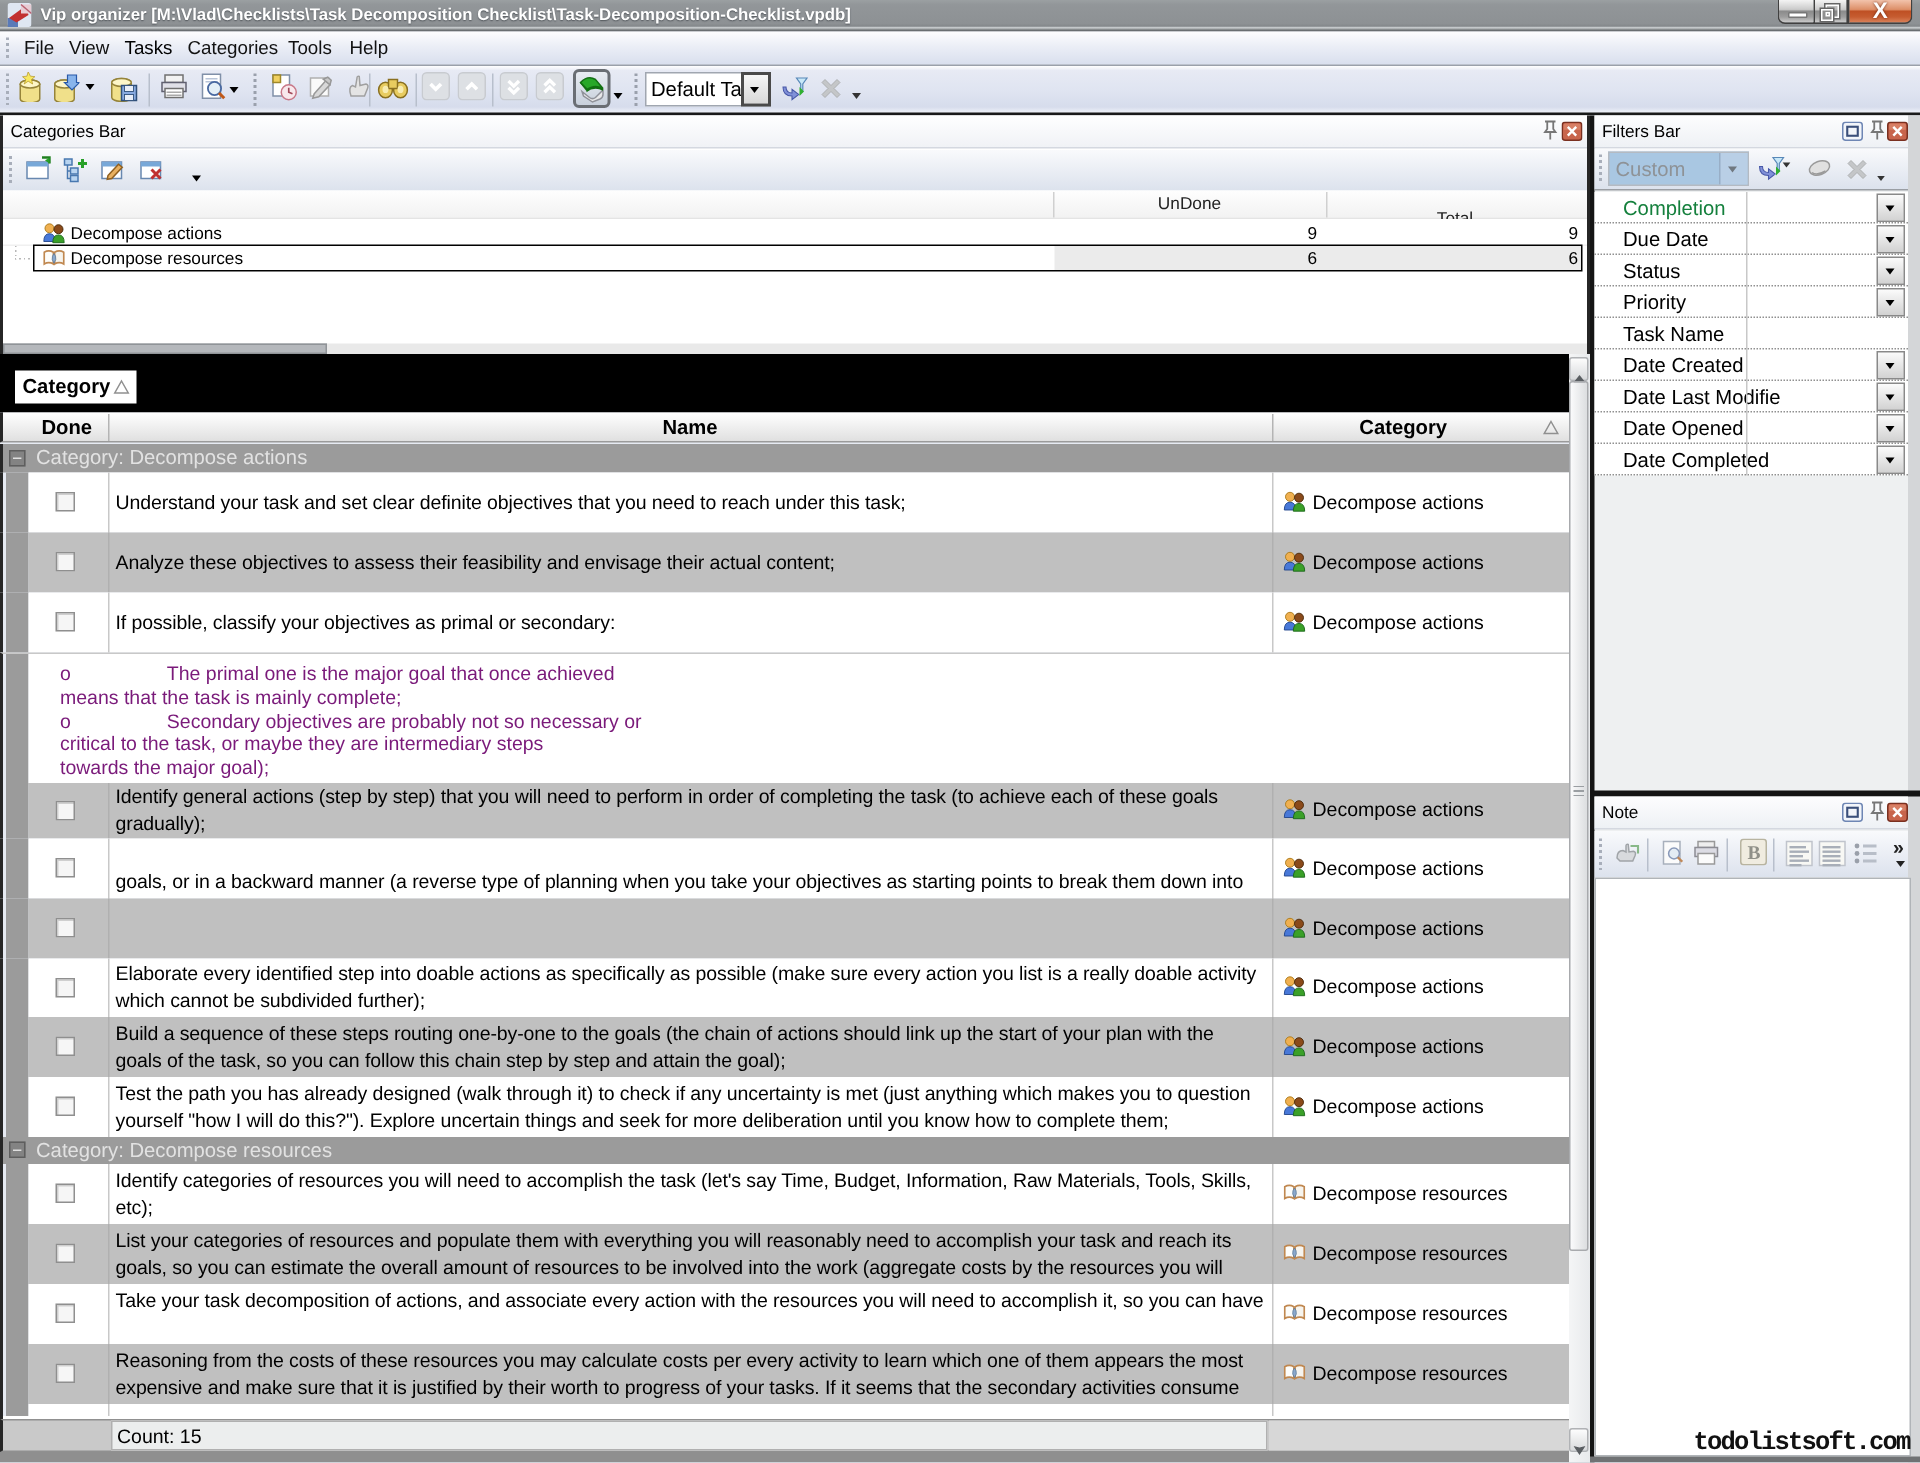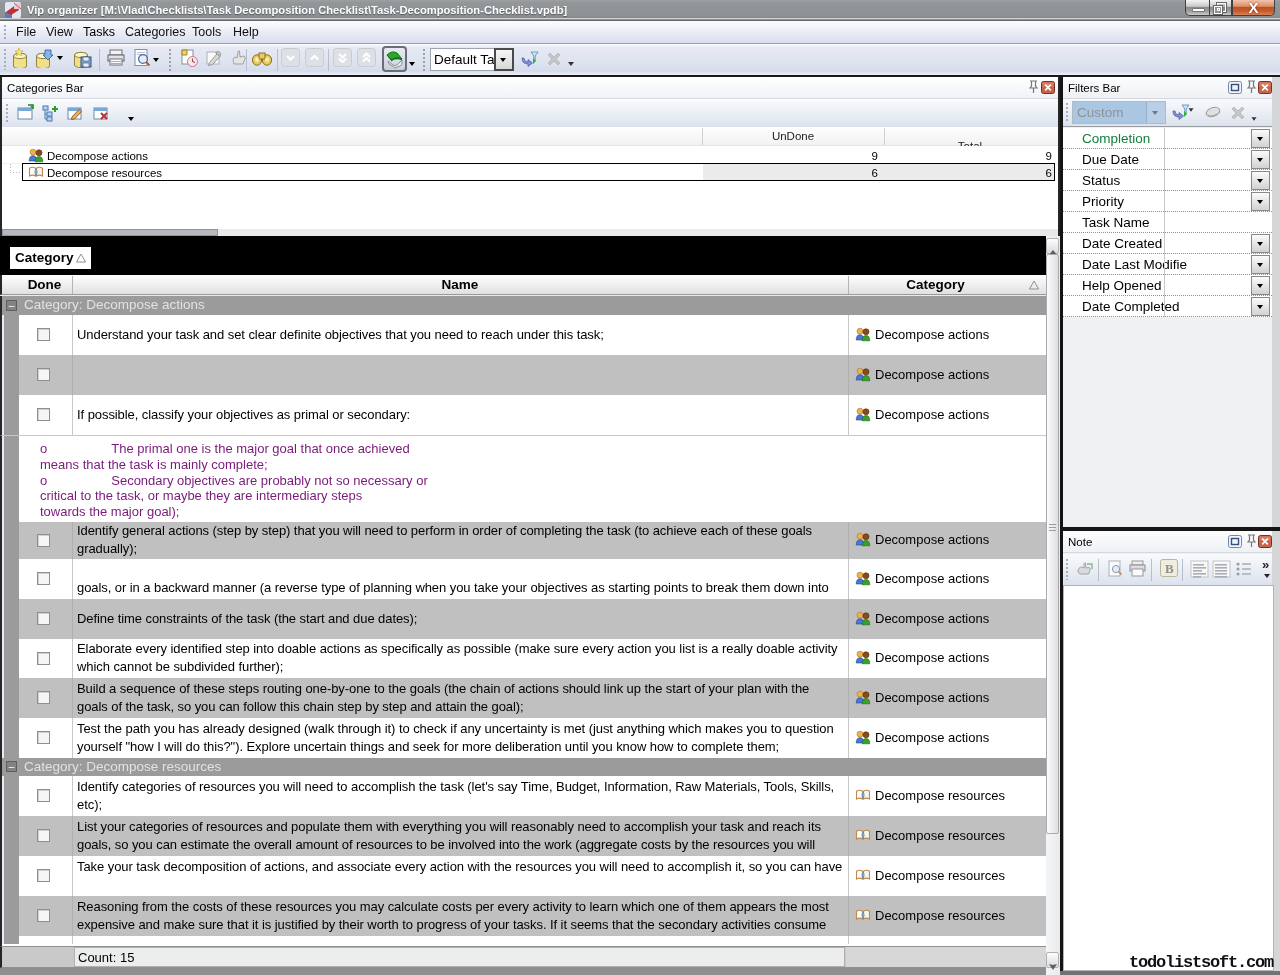--- a/index.html
+++ b/index.html
@@ -257,20 +257,23 @@
           <circle cx="11" cy="5.8" r="3" fill="#8a4a1a" stroke="#4a2808" stroke-width="0.6"></circle>
           <path d="M7.2 14.8 Q7.2 9.6 11 9.6 Q14.8 9.6 14.8 14.8 Z" fill="#3aa028" stroke="#1a661a" stroke-width="0.6"></path>
         </svg></span>Decompose actions</div>
   </div>
 <div class="abs" style="left:0;top:355px;width:1046px;height:40px;border-left:2px solid #262626">
     <div class="abs" style="left:2px;top:0;width:15px;height:40px;background:#9b9b9b"></div>
     <div class="abs" style="left:17px;top:0;width:1029px;height:40px;background:#c0c0c0"></div>
     <div class="abs" style="left:70px;top:0;width:1px;height:40px;background:#b0b0b0"></div>
     <div class="abs" style="left:846px;top:0;width:1px;height:40px;background:#b0b0b0"></div>
     <div class="abs cb" style="left:35px;top:13px"></div>
+    <div class="abs" style="left:72px;top:0;width:773px;height:40px;overflow:hidden;font-size:13px;letter-spacing:-0.07px">
+      <div class="abs" style="left:3px;top:12px;white-space:nowrap">Analyze these objectives to assess their feasibility and envisage their actual content;</div>
+    </div>
     <div class="abs" style="left:853px;top:11px;font-size:13px;white-space:nowrap"><span style="vertical-align:-3px;margin-right:4px"><svg width="16" height="16" viewBox="0 0 16 16">
           <circle cx="5" cy="5.2" r="3" fill="#f0b050" stroke="#a87818" stroke-width="0.6"></circle>
           <path d="M1.2 14 Q1.2 8.8 5 8.8 Q8.8 8.8 8.8 14 Z" fill="#4878d8" stroke="#20448a" stroke-width="0.6"></path>
           <circle cx="11" cy="5.8" r="3" fill="#8a4a1a" stroke="#4a2808" stroke-width="0.6"></circle>
           <path d="M7.2 14.8 Q7.2 9.6 11 9.6 Q14.8 9.6 14.8 14.8 Z" fill="#3aa028" stroke="#1a661a" stroke-width="0.6"></path>
         </svg></span>Decompose actions</div>
   </div>
 <div class="abs" style="left:0;top:395px;width:1046px;height:40px;border-left:2px solid #262626">
     <div class="abs" style="left:2px;top:0;width:15px;height:40px;background:#9b9b9b"></div>
     <div class="abs" style="left:17px;top:0;width:1029px;height:40px;background:#ffffff"></div>
@@ -330,23 +333,20 @@
           <circle cx="11" cy="5.8" r="3" fill="#8a4a1a" stroke="#4a2808" stroke-width="0.6"></circle>
           <path d="M7.2 14.8 Q7.2 9.6 11 9.6 Q14.8 9.6 14.8 14.8 Z" fill="#3aa028" stroke="#1a661a" stroke-width="0.6"></path>
         </svg></span>Decompose actions</div>
   </div>
 <div class="abs" style="left:0;top:599px;width:1046px;height:40px;border-left:2px solid #262626">
     <div class="abs" style="left:2px;top:0;width:15px;height:40px;background:#9b9b9b"></div>
     <div class="abs" style="left:17px;top:0;width:1029px;height:40px;background:#c0c0c0"></div>
     <div class="abs" style="left:70px;top:0;width:1px;height:40px;background:#b0b0b0"></div>
     <div class="abs" style="left:846px;top:0;width:1px;height:40px;background:#b0b0b0"></div>
     <div class="abs cb" style="left:35px;top:13px"></div>
-    <div class="abs" style="left:72px;top:0;width:773px;height:40px;overflow:hidden;font-size:13px;letter-spacing:-0.07px">
-      <div class="abs" style="left:3px;top:12px;white-space:nowrap">Define time constraints of the task (the start and due dates);</div>
-    </div>
     <div class="abs" style="left:853px;top:11px;font-size:13px;white-space:nowrap"><span style="vertical-align:-3px;margin-right:4px"><svg width="16" height="16" viewBox="0 0 16 16">
           <circle cx="5" cy="5.2" r="3" fill="#f0b050" stroke="#a87818" stroke-width="0.6"></circle>
           <path d="M1.2 14 Q1.2 8.8 5 8.8 Q8.8 8.8 8.8 14 Z" fill="#4878d8" stroke="#20448a" stroke-width="0.6"></path>
           <circle cx="11" cy="5.8" r="3" fill="#8a4a1a" stroke="#4a2808" stroke-width="0.6"></circle>
           <path d="M7.2 14.8 Q7.2 9.6 11 9.6 Q14.8 9.6 14.8 14.8 Z" fill="#3aa028" stroke="#1a661a" stroke-width="0.6"></path>
         </svg></span>Decompose actions</div>
   </div>
 <div class="abs" style="left:0;top:639px;width:1046px;height:39px;border-left:2px solid #262626">
     <div class="abs" style="left:2px;top:0;width:15px;height:39px;background:#9b9b9b"></div>
     <div class="abs" style="left:17px;top:0;width:1029px;height:39px;background:#ffffff"></div>
@@ -545,21 +545,21 @@
 <div class="abs" style="left:1082px;top:215px;font-size:13.5px;color:#000">Task Name</div>
 <div class="abs fr" style="left:1063px;top:233px;width:209px;height:21px"></div>
 <div class="abs" style="left:1082px;top:236px;font-size:13.5px;color:#000">Date Created</div>
 <div class="abs ddbtn" style="left:1251px;top:234px;width:19px;height:19px"></div>
 <div class="abs caret" style="left:1257px;top:242px"></div>
 <div class="abs fr" style="left:1063px;top:254px;width:209px;height:21px"></div>
 <div class="abs" style="left:1082px;top:257px;font-size:13.5px;color:#000">Date Last Modifie</div>
 <div class="abs ddbtn" style="left:1251px;top:255px;width:19px;height:19px"></div>
 <div class="abs caret" style="left:1257px;top:263px"></div>
 <div class="abs fr" style="left:1063px;top:275px;width:209px;height:21px"></div>
-<div class="abs" style="left:1082px;top:278px;font-size:13.5px;color:#000">Help Opened</div>
+<div class="abs" style="left:1082px;top:278px;font-size:13.5px;color:#000">Date Opened</div>
 <div class="abs ddbtn" style="left:1251px;top:276px;width:19px;height:19px"></div>
 <div class="abs caret" style="left:1257px;top:284px"></div>
 <div class="abs fr" style="left:1063px;top:296px;width:209px;height:21px"></div>
 <div class="abs" style="left:1082px;top:299px;font-size:13.5px;color:#000">Date Completed</div>
 <div class="abs ddbtn" style="left:1251px;top:297px;width:19px;height:19px"></div>
 <div class="abs caret" style="left:1257px;top:305px"></div>
 <div class="abs" style="left:1164px;top:128px;width:1px;height:189px;background:#c8c8c8"></div>
 <div class="abs" style="left:1060px;top:527px;width:220px;height:4px;background:#141414"></div>
 <div class="abs" style="left:1063px;top:531px;width:209px;height:22px;background:linear-gradient(#fdfdfe,#eef1f5);border-bottom:1px solid #d4d8e0"></div>
 <div class="abs" style="left:1068px;top:536px;font-size:11.5px;color:#000">Note</div>

